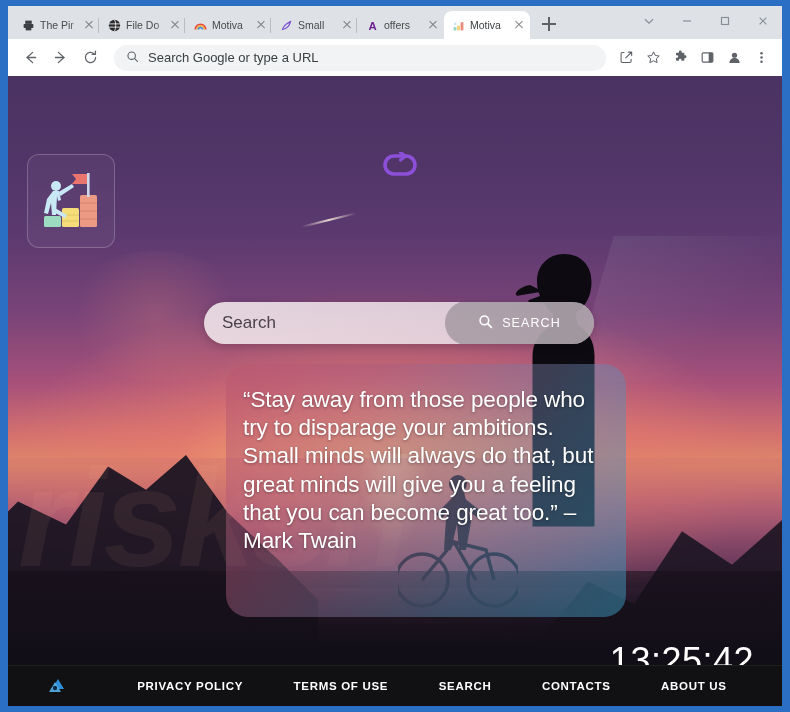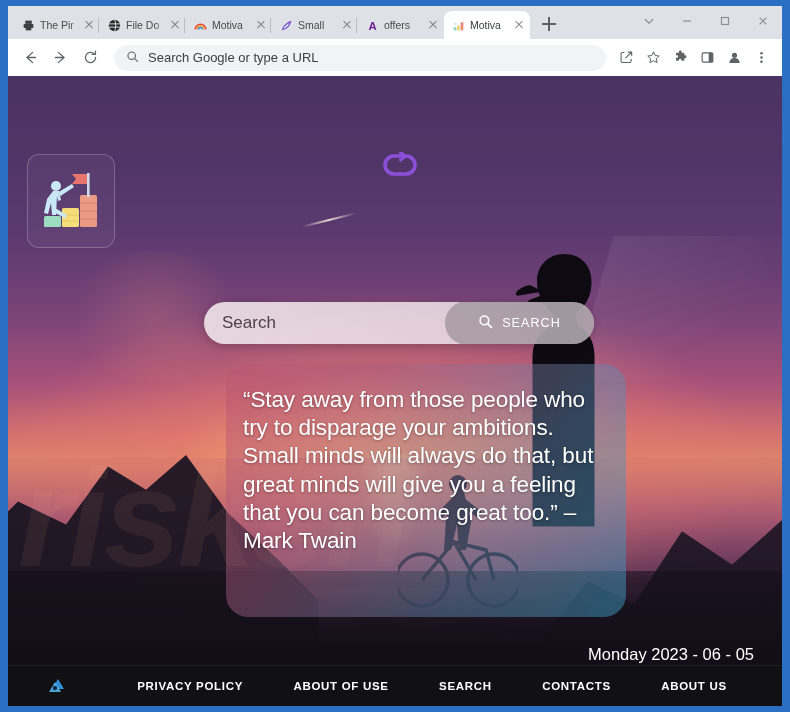--- a/index.html
+++ b/index.html
@@ -727,34 +727,35 @@
           </span>
           <span>SEARCH</span>
         </button>
       </div>
 
       <div class="quote-card">
         <p class="quote-text">“Stay away from those people who try to disparage your ambitions. Small minds will always do that, but great minds will give you a feeling that you can become great too.” – Mark Twain</p>
       </div>
 
       <div class="clock-wrap">
+        <div class="clock-time">13:25:42</div>
         <div class="clock-date">Monday 2023 - 06 - 05</div>
       </div>
 
       <div class="footer">
         <div class="footer-logo">
           <svg width="22" height="20" viewBox="0 0 22 20">
             <path d="M6 13 L12 3 L18 13 Z" fill="#2f8fd8"></path>
             <path d="M3 16 L9 6 L15 16 Z" fill="#57b4ea" opacity=".9"></path>
             <circle cx="9" cy="12" r="2.2" fill="#0e2a44"></circle>
           </svg>
         </div>
         <div class="footer-links">
           <a class="footer-link">PRIVACY POLICY</a>
-          <a class="footer-link">ABOUT OF USE</a>
+          <a class="footer-link">TERMS OF USE</a>
           <a class="footer-link">SEARCH</a>
           <a class="footer-link">CONTACTS</a>
           <a class="footer-link">ABOUT US</a>
         </div>
       </div>
 
     </div>
   </div>
 </div>
 

